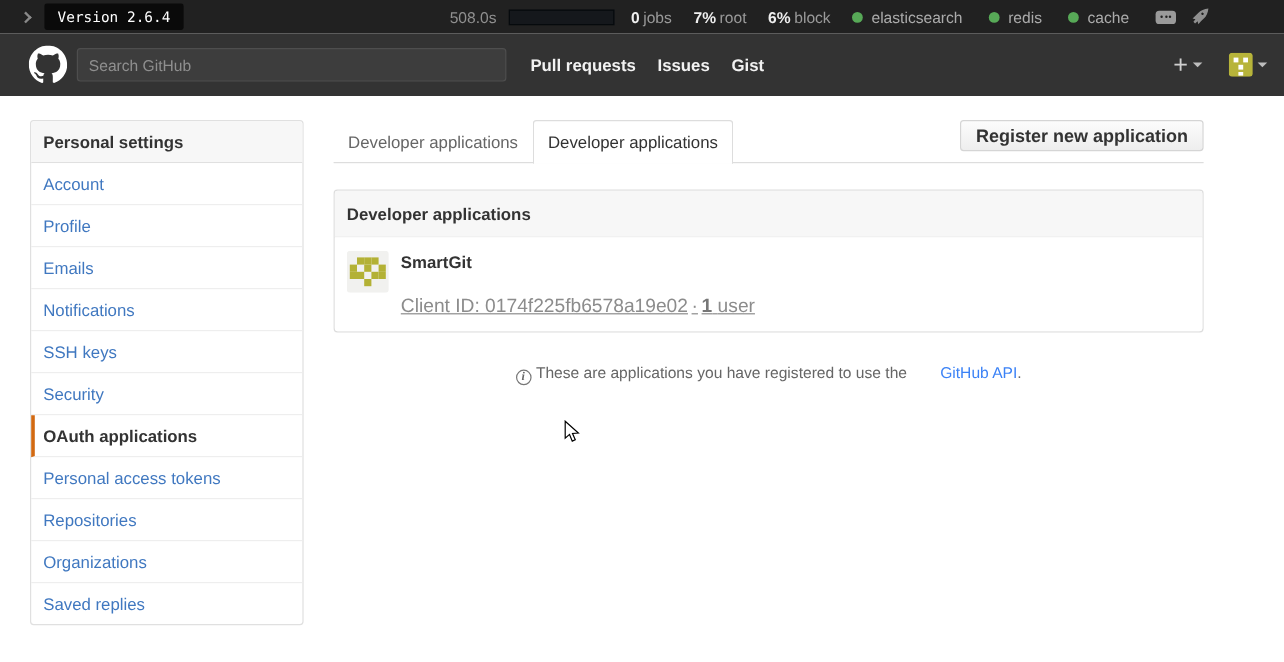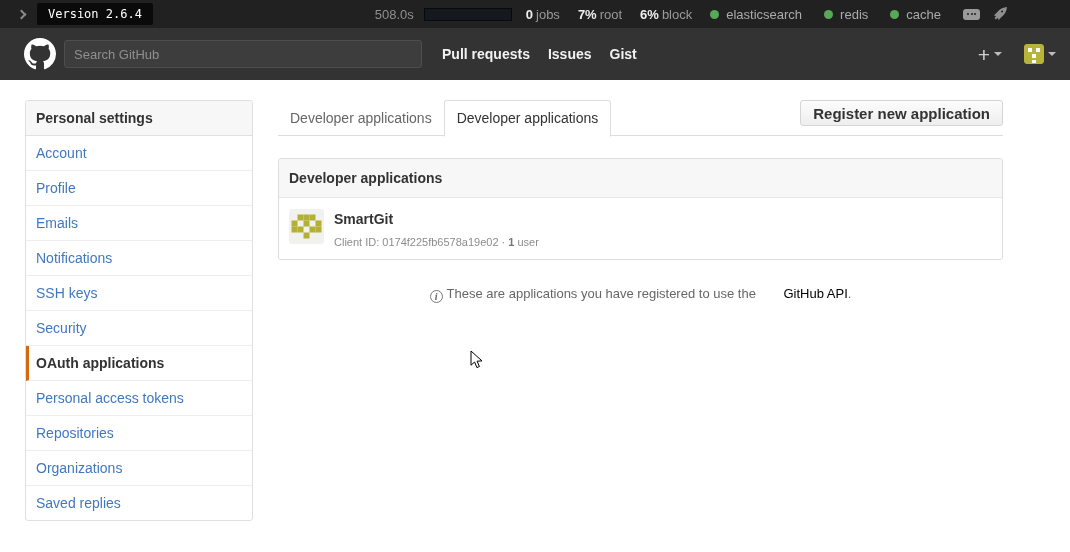--- a/index.html
+++ b/index.html
@@ -49,27 +49,27 @@
   .tabnav { position:relative; border-bottom:1px solid #ddd; height:36px; }
   .tab { display:inline-block; padding:9px 12px; font-size:14px; color:#666; cursor:pointer; line-height:17px; }
   .tab.active { background:#fff; color:#333; border:1px solid #ddd; border-bottom:1px solid #fff; border-radius:3px 3px 0 0; margin-bottom:-1px; position:relative; top:0; }
   .register-btn { position:absolute; right:0; top:0; height:26px; padding:0 12px; font-size:15px; font-weight:bold; color:#333; background:linear-gradient(#fcfcfc,#eeeeee); border:1px solid #d5d5d5; border-radius:3px; cursor:pointer; font-family:"Liberation Sans", sans-serif;text-align:right; }
 
   .boxed-group { margin-top:22px; border:1px solid #ddd; border-radius:3px; }
   .boxed-header { padding:11px 10px; background:#f7f7f7; border-bottom:1px solid #e5e5e5; font-weight:bold; font-size:14px; color:#333; border-radius:3px 3px 0 0; }
   .app-item { display:flex; align-items:flex-start; padding:11px 10px; background:#fff; border-radius:0 0 3px 3px; }
   .app-info { margin-left:10px; padding-top:1px; }
   .app-name { font-size:14px; font-weight:bold; color:#333; text-decoration:none; cursor:pointer; display:inline-block; }
-  .app-meta { margin-top:8px; font-size:11px; color:#8c8c8c; }
+  .app-meta { margin-top:19px; font-size:16px; color:#8c8c8c;text-decoration:underline; }
   .app-meta b { color:#777; }
   .app-meta .sep { margin:0 3px; }
 
   .note { margin-top:26px; text-align:center; font-size:13px; color:#666; }
   .info-icon { display:inline-block; width:13px; height:13px; border:1px solid #777; border-radius:50%; font-size:10px; line-height:12px; text-align:center; color:#666; font-family:"Liberation Serif", serif; font-style:italic; font-weight:bold; margin-right:4px; vertical-align:-2px; }
-  .note a { color:#000000; text-decoration:none; cursor:pointer;margin-left:24px; }
+  .note a { color:#3b82f6; text-decoration:none; cursor:pointer;margin-left:24px; }
 
   .cursor { position:absolute; left:470px; top:350px; pointer-events:none; }
 </style>
 </head>
 <body>
 
 <div class="screen">
 
   <div class="status-bar">
     <span class="chevron-right"></span>

